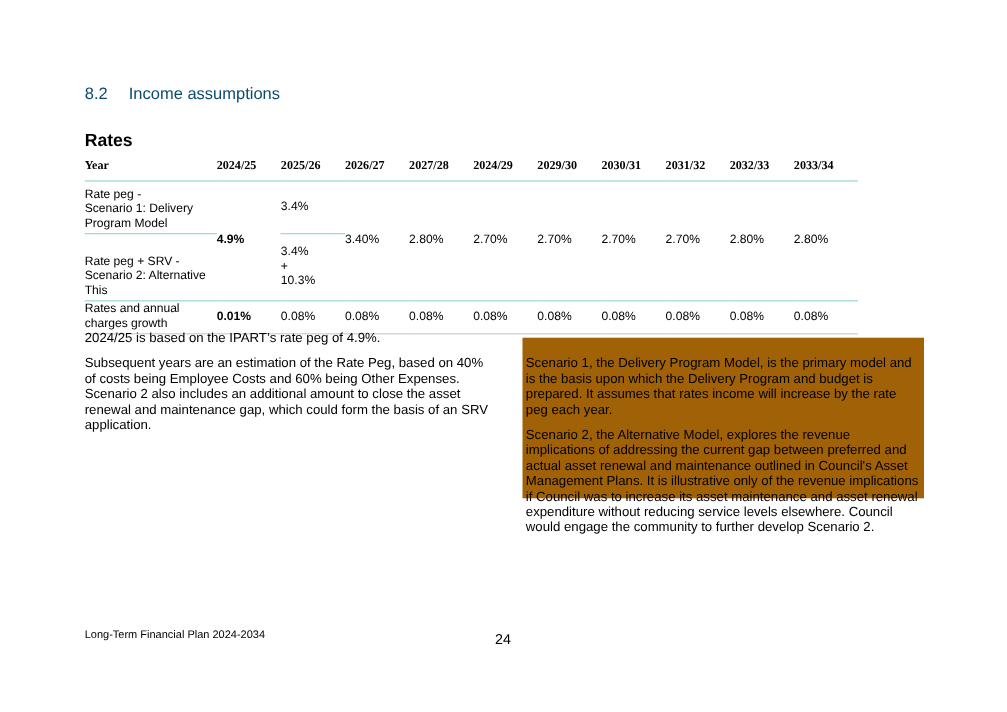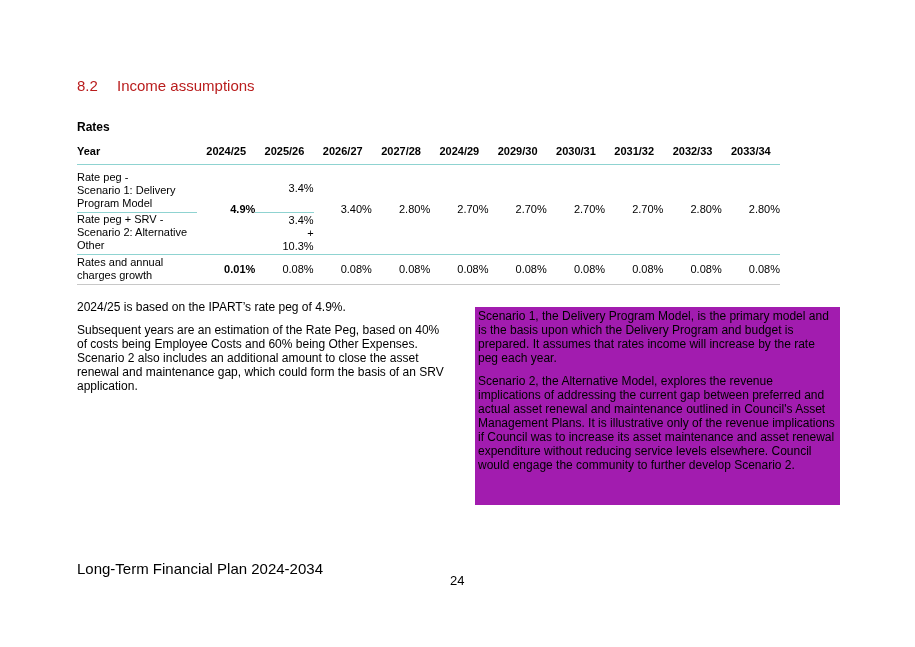--- a/index.html
+++ b/index.html
@@ -1,46 +1,46 @@
 <!DOCTYPE html>
 <html><head>
 <meta charset="utf-8">
 <style>
   * { box-sizing: border-box; margin: 0; padding: 0; }
   html, body { width: 915px; height: 647px; background: #ffffff; overflow: hidden; }
   body { position: relative; font-family: "Liberation Sans", sans-serif; color: #000; }
 
-  .section-heading { position: absolute; left: 77px; top: 77px; font-size: 15px; color: #b91c1c; }
+  .section-heading { position: absolute; left: 77px; top: 77px; font-size: 15px; color: #0c4a6e; }
   .section-heading .num { display: inline-block; width: 40px; }
 
-  .subheading { position: absolute; left: 77px; top: 120px; font-size: 12px; font-weight: bold; }
+  .subheading { position: absolute; left: 77px; top: 120px; font-size: 16px; font-weight: bold; }
 
   table.rates { position: absolute; left: 77px; top: 138px; width: 703px; border-collapse: collapse; font-size: 11px; }
-  table.rates th { font-weight: bold; text-align: center; height: 26px; vertical-align: middle; padding: 0; }
+  table.rates th { font-weight: bold; text-align: left; height: 26px; vertical-align: middle; padding: 0; }
   table.rates th.first { text-align: left; }
-  table.rates thead tr { border-bottom: 1.5px solid #8fd3d1; }
-  table.rates td { padding: 0; vertical-align: middle; text-align: right; line-height: 13px; }
+  table.rates thead tr { border-bottom: 1.5px solid #8fd3d1; font-family: Liberation Serif, serif; }
+  table.rates td { padding: 0; vertical-align: middle; text-align: left; line-height: 13px; }
   table.rates td.label { text-align: left; width: 120px; margin-top: 10px; }
   table.rates tr.r1 td.label { padding-top: 6px; padding-bottom: 2px; }
   table.rates tr.r1 td.c2526 { border-bottom: 1.5px solid #8fd3d1; }
   table.rates tr.r1 td.label { border-bottom: 1.5px solid #8fd3d1; }
-  table.rates tr.r2 td.label { padding-top: 0; padding-bottom: 2px; }
+  table.rates tr.r2 td.label { padding-top: 19px; padding-bottom: 2px; }
   table.rates tr.r2 { border-bottom: 1.5px solid #8fd3d1; }
   table.rates tr.r3 td { height: 30px; }
   table.rates tr.r3 { border-bottom: 1.5px solid #c8c8c8; }
   .bold { font-weight: bold; }
 
   .left-col { position: absolute; left: 77px; top: 300px; width: 370px; font-size: 12px; line-height: 14px; }
   .left-col p { margin-bottom: 9px; }
 
-  .callout { position: absolute; left: 475px; top: 307px; width: 365px; height: 198px; background: #a21caf; padding: 2px 3px; font-size: 12px; line-height: 14px; }
+  .callout { position: absolute; left: 475px; top: 307px; width: 365px; height: 146px; background: #a16207; padding: 16px 3px; font-size: 12px; line-height: 14px; }
   .callout p { margin-bottom: 9px; }
 
   .page-number { position: absolute; left: 450px; top: 573px; font-size: 13px; }
-  .footer-text { position: absolute; left: 77px; top: 560px; font-size: 15px; }
+  .footer-text { position: absolute; left: 77px; top: 572px; font-size: 10px; }
 </style>
 </head>
 <body>
 
 <div class="section-heading">
   <span class="num">8.2</span><span>Income assumptions</span>
 </div>
 
 <div class="subheading">Rates</div>
 
@@ -75,21 +75,21 @@
       <td rowspan="2">2.70%</td>
       <td rowspan="2">2.70%</td>
       <td rowspan="2">2.70%</td>
       <td rowspan="2">2.80%</td>
       <td rowspan="2">2.80%</td>
     </tr>
     <tr class="r2">
       <td class="label">
         <div>Rate peg + SRV -</div>
         <div>Scenario 2: Alternative</div>
-        <div>Other</div>
+        <div>This</div>
       </td>
       <td>
         <div>3.4%</div>
         <div>+</div>
         <div>10.3%</div>
       </td>
     </tr>
     <tr class="r3">
       <td class="label">
         <div>Rates and annual</div>

